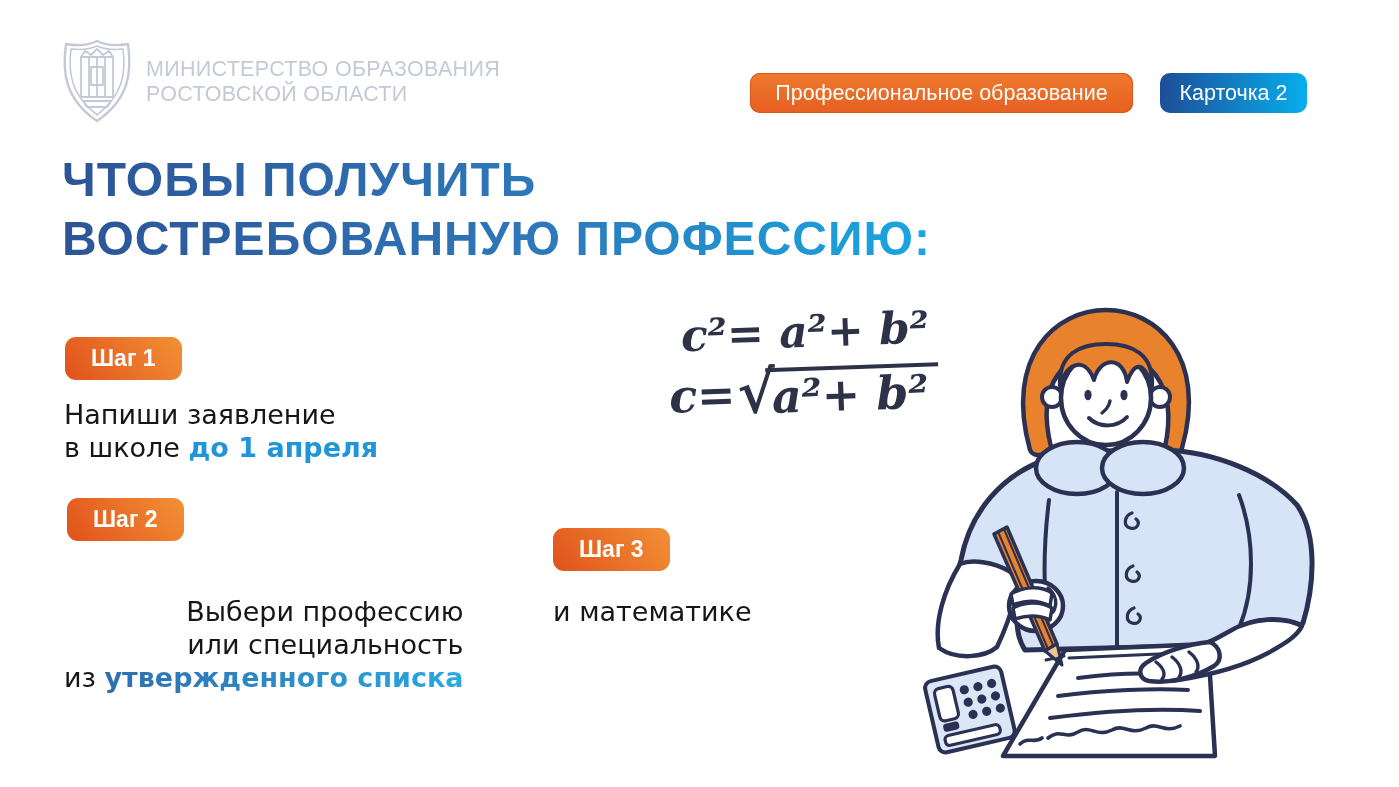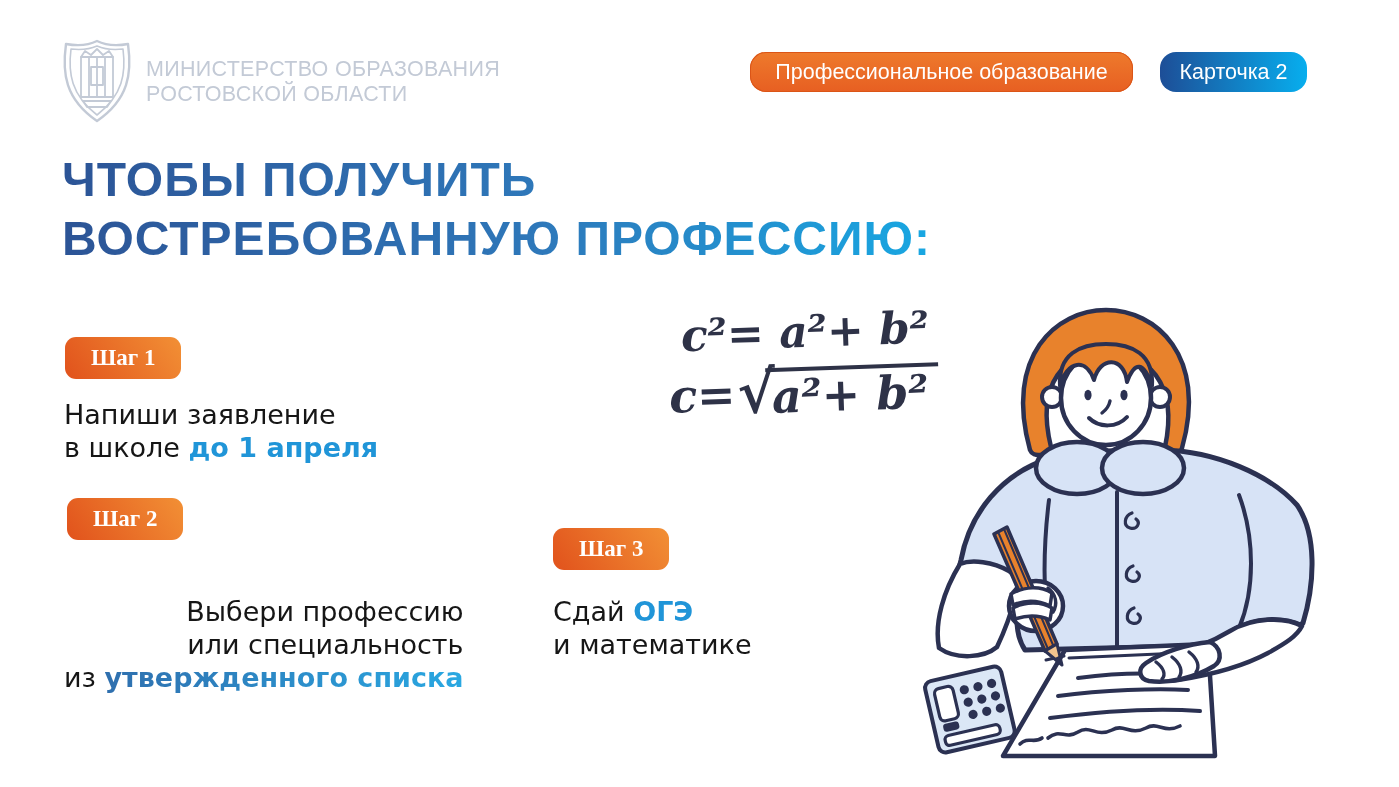--- a/index.html
+++ b/index.html
@@ -9,23 +9,23 @@
     overflow:hidden; font-family:"Liberation Sans", sans-serif;
   }
   
   .logo { position:absolute; left:59px; top:37px; width:76px; height:88px; }
   .ministry {
     position:absolute; left:146px; top:57px;
     font-size:21.5px; line-height:25px; color:#c3cad6;
     letter-spacing:0.3px; font-weight:400;
   }
   .tag {
-    position:absolute; top:52px; height:40px;
+    position:absolute; top:73px; height:40px;
     display:flex; align-items:center; justify-content:center;
-    color:#ffffff; font-size:21.5px; border-radius:16px; cursor:pointer;
+    color:#ffffff; font-size:21.5px; border-radius:10px; cursor:pointer;
     white-space:nowrap;
   }
   .tag-orange {
     left:750px; width:383px;
     background:linear-gradient(180deg,#ee7a2c 0%,#e75f22 100%);
     box-shadow:inset 0 0 0 1px #db5517;
   }
   .tag-blue {
     left:1160px; width:147px;
     background:linear-gradient(90deg,#1d4e97 0%,#07aeee 100%);
@@ -39,21 +39,21 @@
     display:block;
     background:linear-gradient(90deg,#2c5496 0%,#2e78ba 55%,#18a7e2 100%);
     -webkit-background-clip:text; background-clip:text;
     color:transparent; -webkit-text-fill-color:transparent;
   }
   
   .badge {
     position:absolute; display:inline-block;
     background:linear-gradient(55deg,#e1521c 0%,#f29035 100%);
     color:#fff; font-weight:700; font-size:23px;
-    font-family:Liberation Serif, serif;
+    font-family:Liberation Sans, sans-serif;
     padding:8px 26px; border-radius:11px;
   }
   .badge1 { left:65px;  top:337px; }
   .badge2 { left:67px;  top:498px; }
   .badge3 { left:553px; top:528px; }
   
   .step-text {
     position:absolute;
     font-family:"DejaVu Sans", sans-serif;
     font-size:27px; line-height:33px; color:#161616;
@@ -123,21 +123,20 @@
     <div><span>в школе </span><span class="hl">до 1 апреля</span></div>
   </div>
 
   <div class="step-text step2-text">
     <div>Выбери профессию</div>
     <div>или специальность</div>
     <div><span>из </span><span class="hl-grad">утвержденного списка</span></div>
   </div>
 
   <div class="step-text step3-text">
-    <div><span>Сдай </span><span class="hl">ОГЭ</span></div>
     <div>и математике</div>
   </div>
 
   <div class="formula">
     <div class="f1">c²= a²+ b²</div>
     <div class="f2">
       <span>c=</span>
       <span class="sqrt">√</span>
       <span class="radicand">a²+ b²</span>
     </div>

